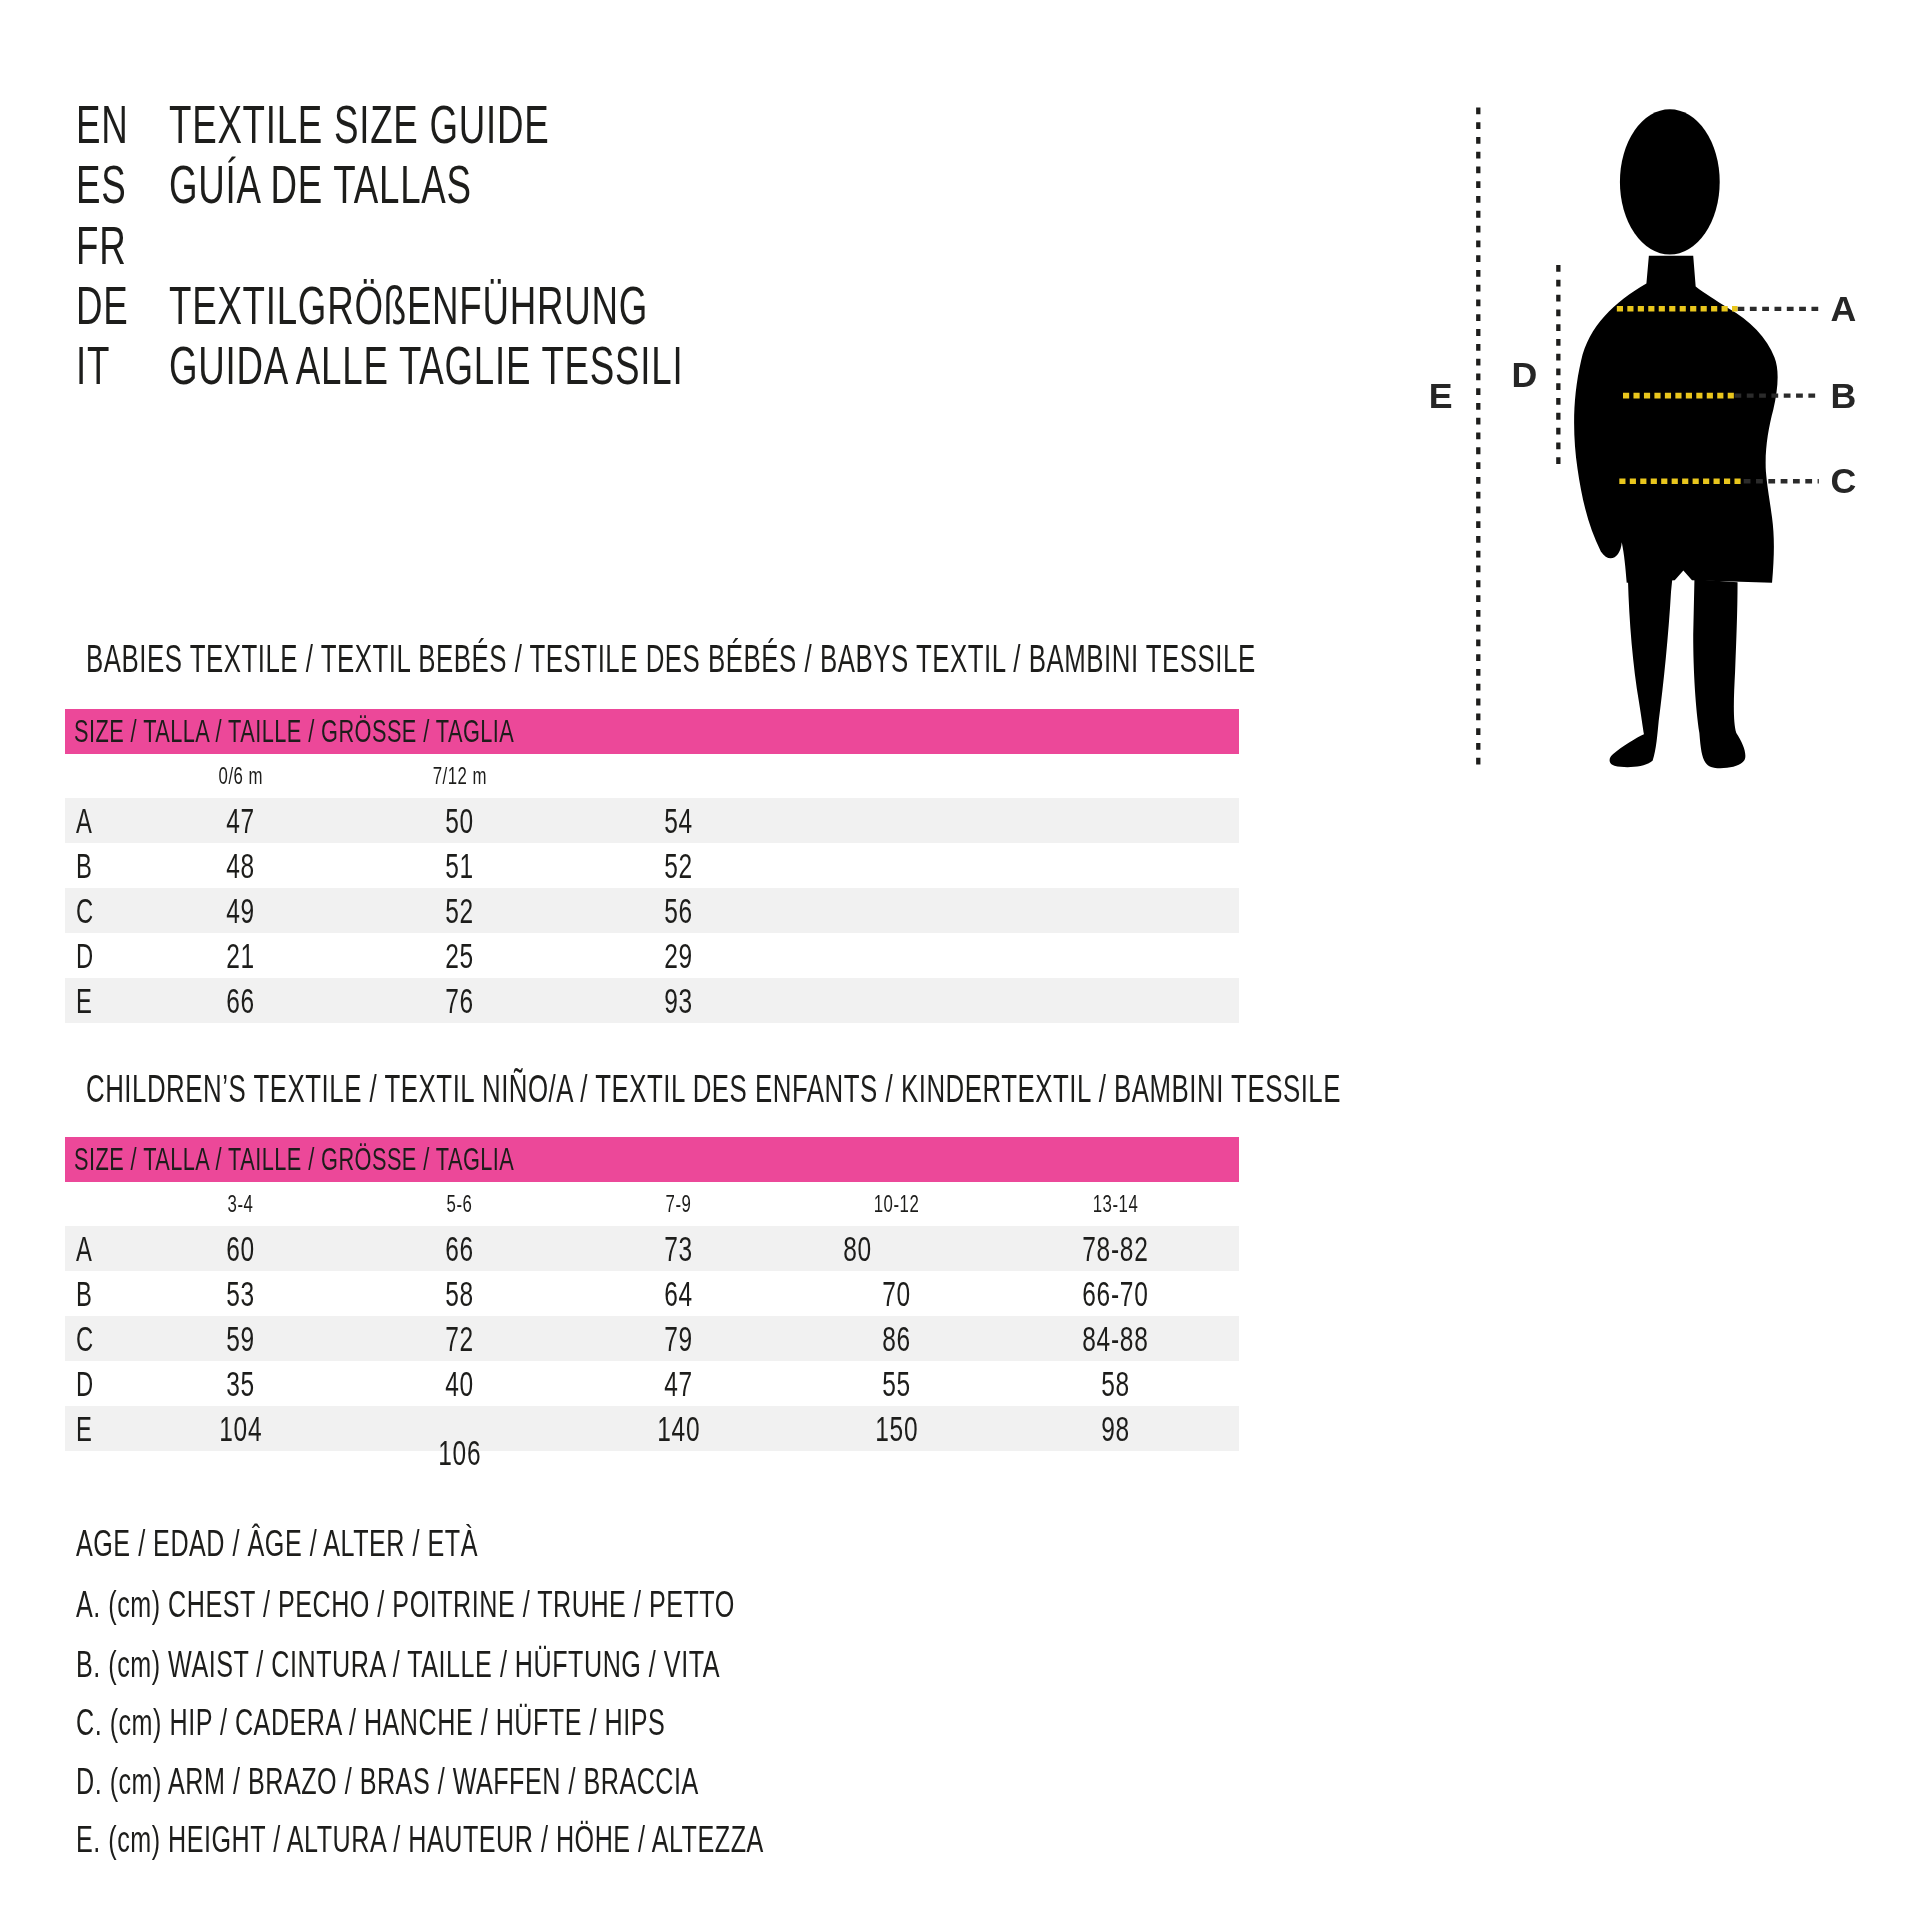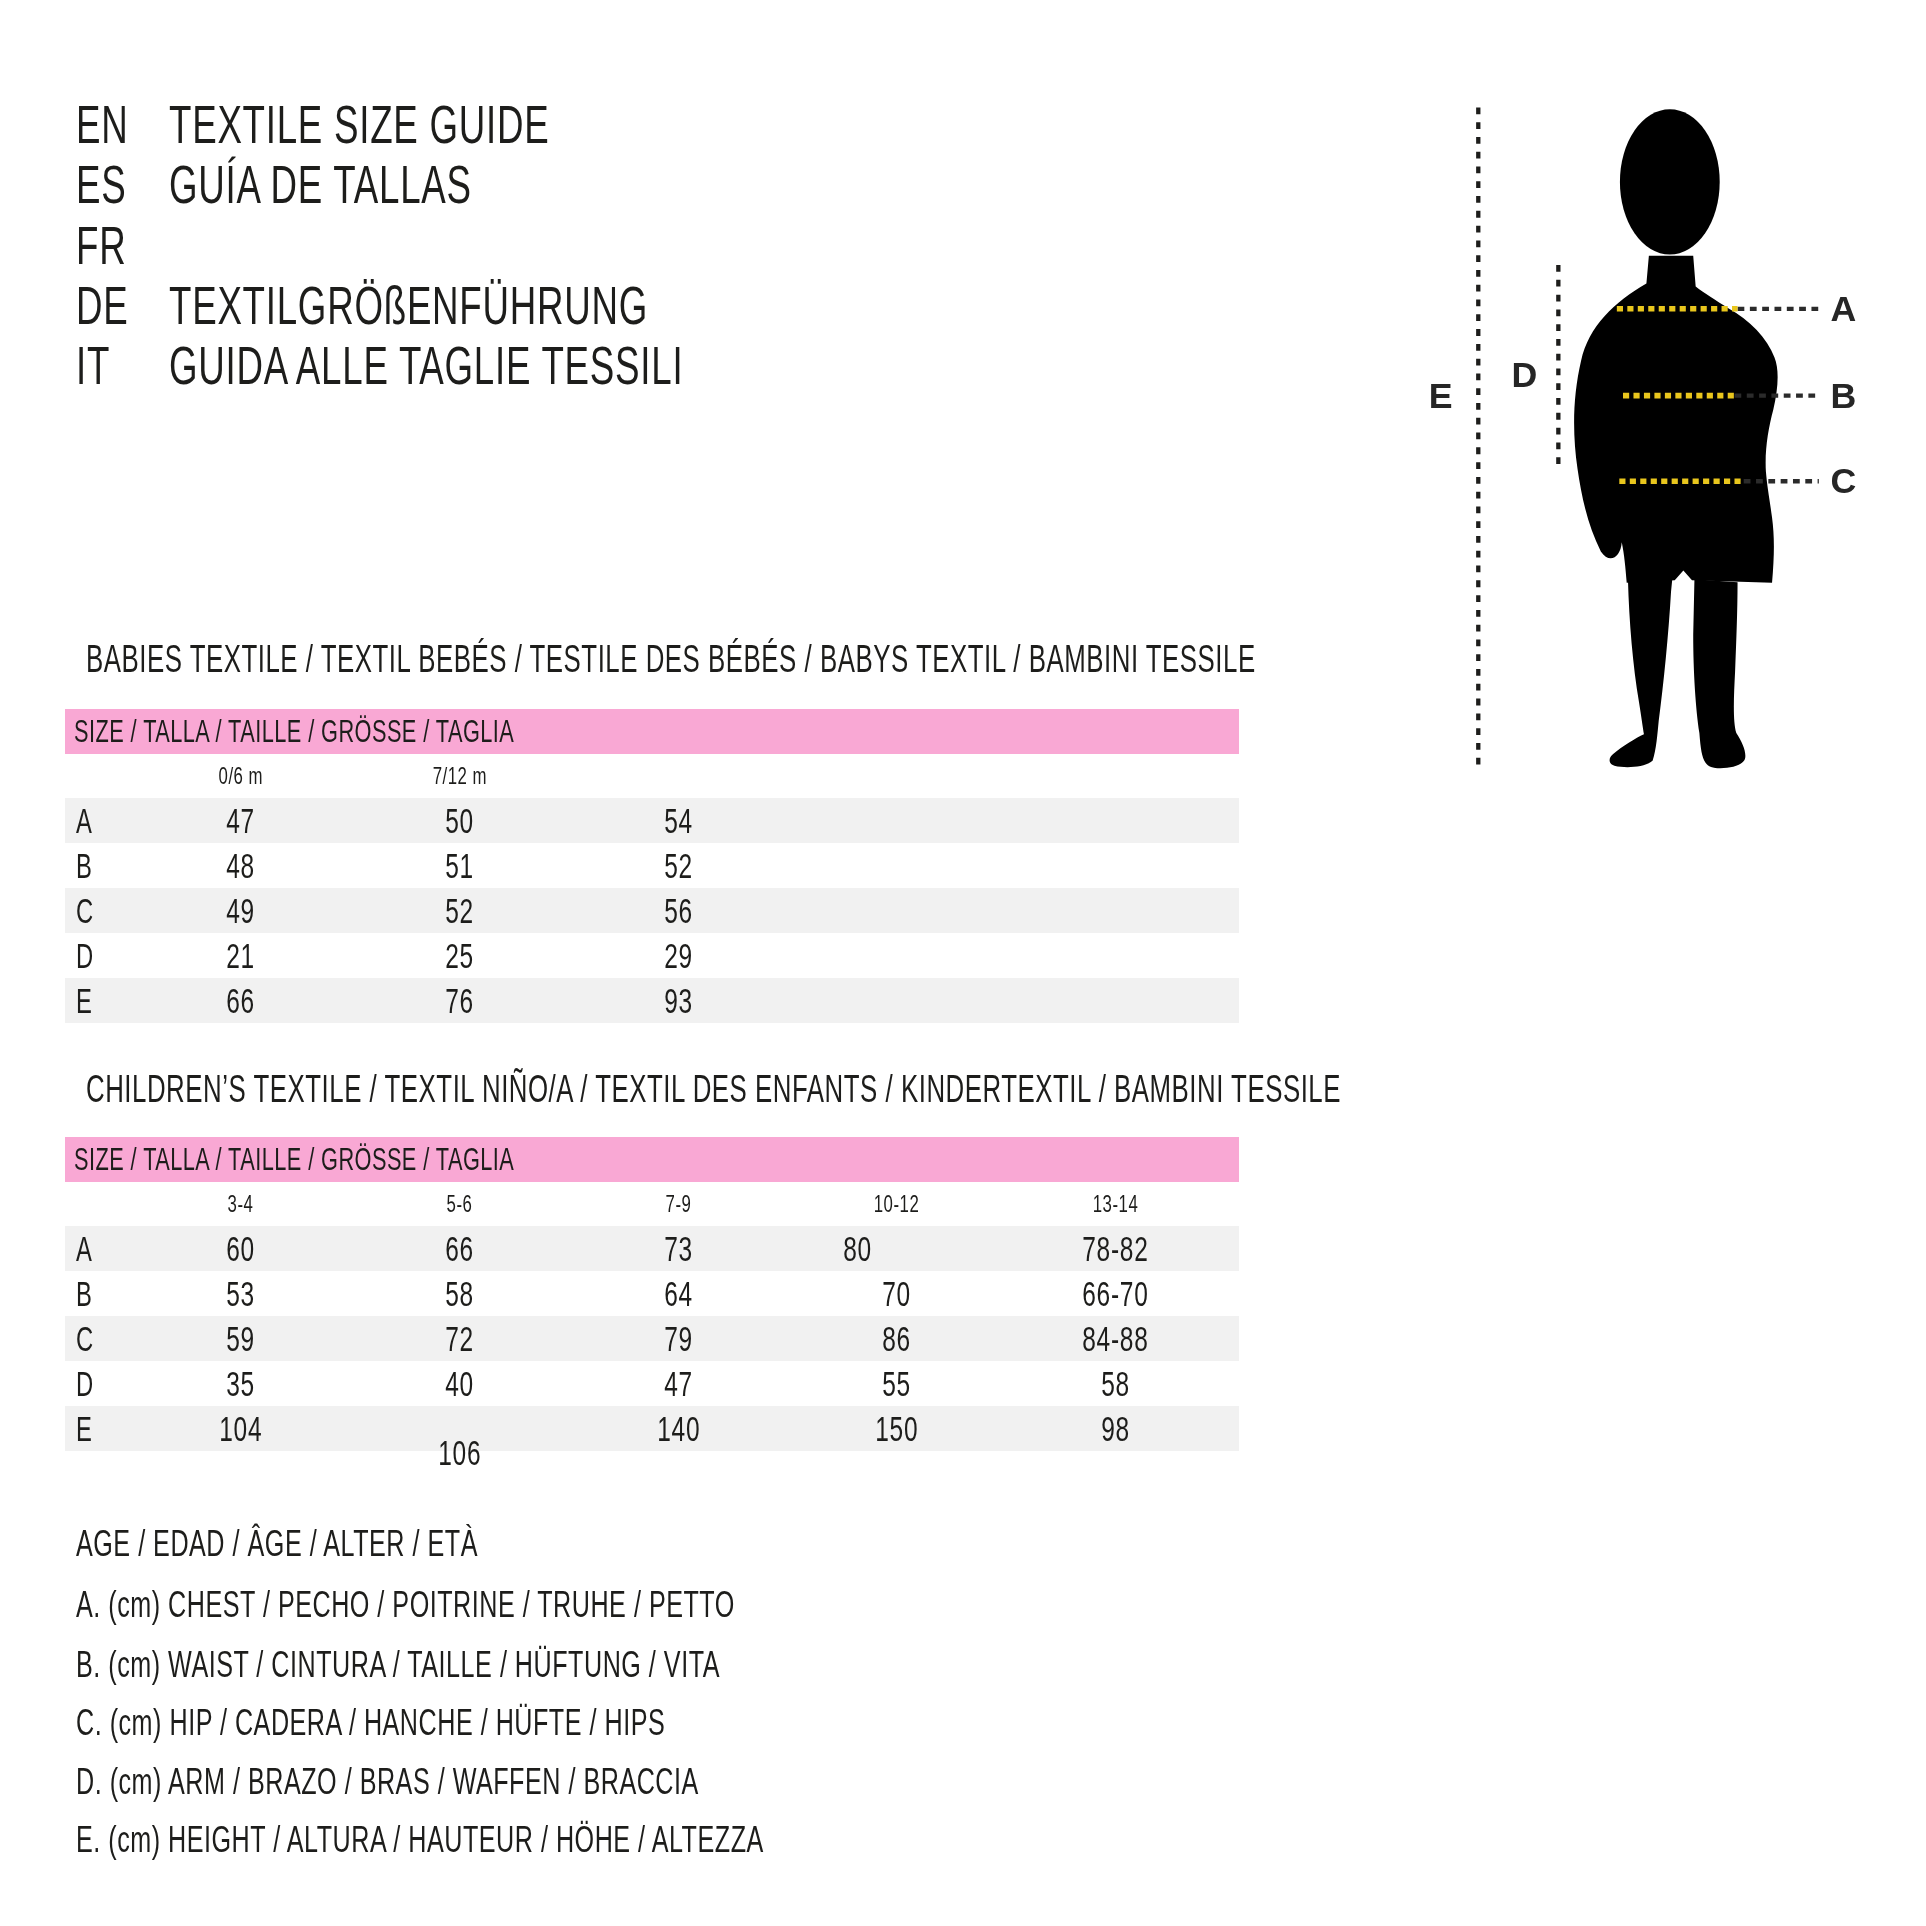--- a/index.html
+++ b/index.html
@@ -15,21 +15,21 @@
   .cz{display:inline-block;transform:scaleX(0.68);transform-origin:0 50%;white-space:nowrap;letter-spacing:0.02em;}
   .czc{display:inline-block;transform:scaleX(0.70);transform-origin:50% 50%;white-space:nowrap;letter-spacing:0.03em;}
 
   .lang-row{position:absolute;left:0;width:924px;height:49px;line-height:49px;font-size:54px;}
   .lang-code{position:absolute;left:76px;top:0;}
   .lang-title{position:absolute;left:169px;top:0;}
 
   .sec-heading{position:absolute;left:86px;height:49px;line-height:49px;font-size:38px;text-decoration:underline;}
 
   .tbl{position:absolute;left:65px;width:1174px;}
-  .tbl-bar{position:absolute;left:0;top:0;width:1174px;height:45px;background:#f9a8d4;font-size:32px;line-height:45px;}
+  .tbl-bar{position:absolute;left:0;top:0;width:1174px;height:45px;background:#ec4899;font-size:32px;line-height:45px;}
   .tbl-bar span{margin-left:9.2px;}
   .tbl-headrow{position:absolute;left:0;width:1174px;height:44px;font-size:24px;line-height:44px;}
   .tbl-row{position:absolute;left:0;width:1174px;height:45px;font-size:35px;line-height:45px;}
   .tbl-row.striped{background:#f1f1f1;}
   .row-label{position:absolute;left:10.5px;top:0;}
   .cell{position:absolute;top:0;width:185px;text-align:center;}
 
   .legend-row{position:absolute;left:76px;height:49px;line-height:49px;font-size:37px;width:1232px;}
 
   .fig{position:absolute;left:1405px;top:80px;}

